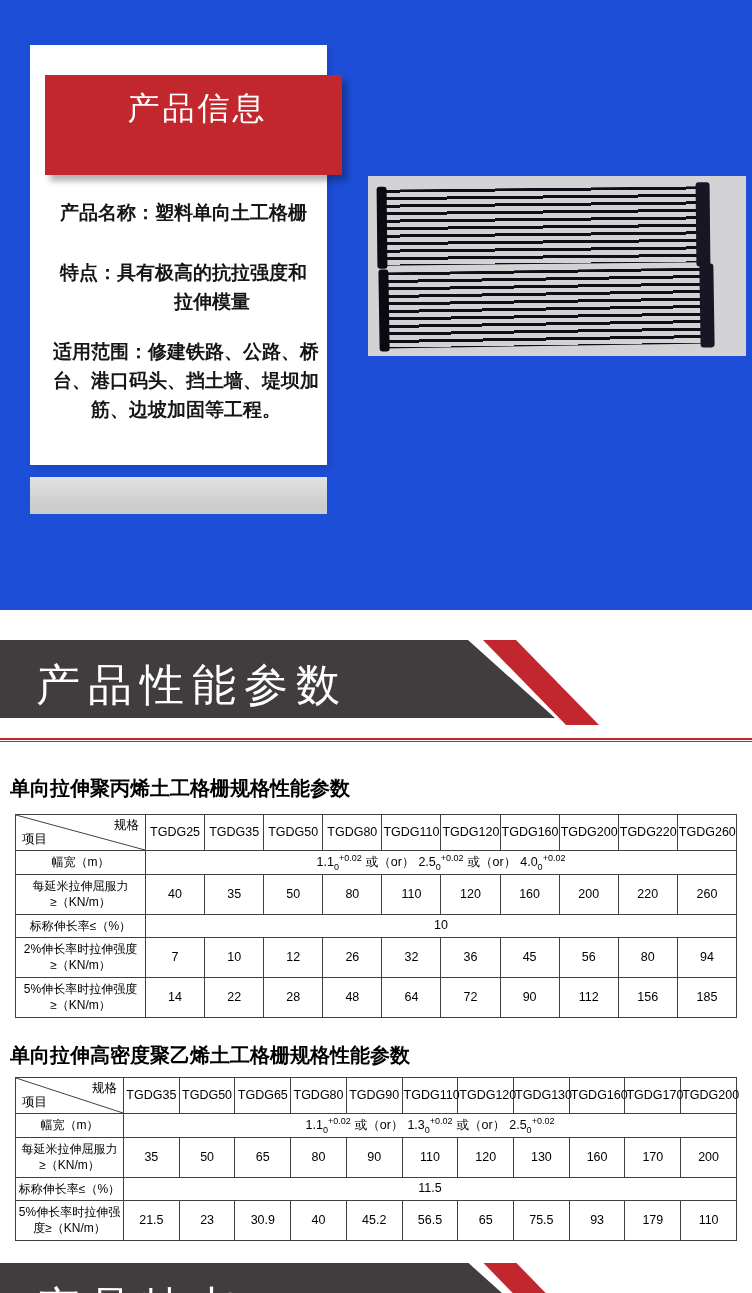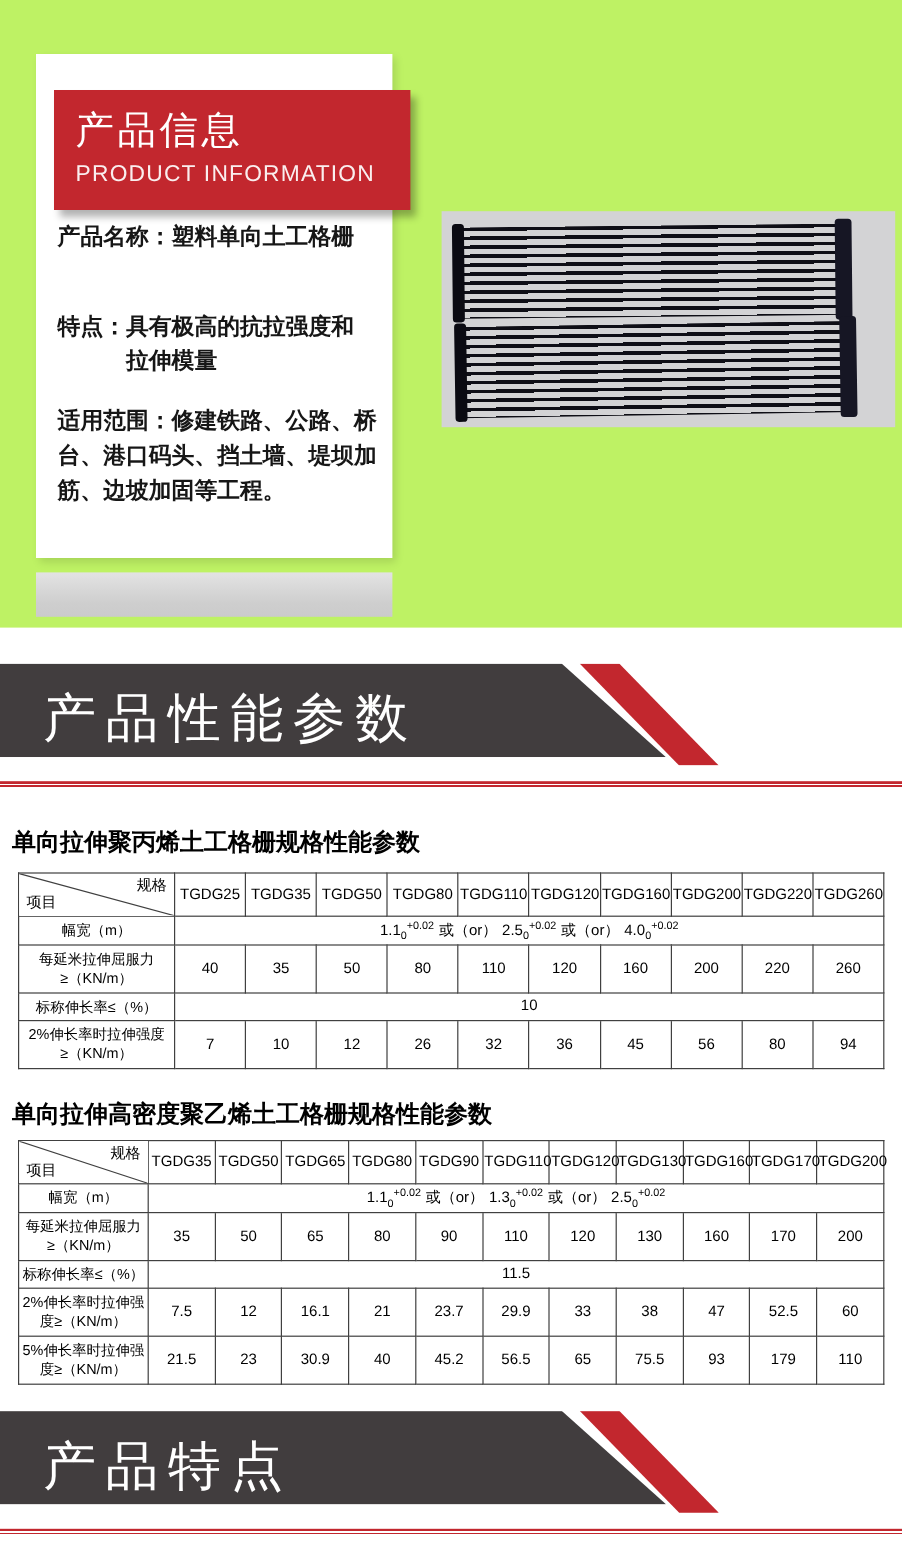--- a/index.html
+++ b/index.html
@@ -4,34 +4,34 @@
 <style>
   * { box-sizing: border-box; }
   html,body { margin:0; padding:0; }
   body {
     width:752px; height:1293px; background:#ffffff; overflow:hidden;
     font-family:"Liberation Sans","DejaVu Sans",sans-serif; color:#111;
     position:relative;
   }
 
   
-  .hero { position:relative; width:752px; height:523px; background:#bef264; }
+  .hero { position:relative; width:752px; height:610px; background:#1d4ed8;text-align:center; }
   .card {
     position:absolute; left:30px; top:45px; width:297px; height:420px;
     background:#ffffff; box-shadow:3px 3px 7px rgba(0,0,0,0.13);
   }
   .red-banner {
     position:absolute; left:15px; top:30px; width:297px; height:100px;
     background:#c2272e; color:#fff; padding:16px 10px 0 18px;
     box-shadow:5px 6px 6px rgba(0,0,0,0.30);
   }
   .red-banner .t1 { font-size:32px; letter-spacing:3px; font-weight:400; line-height:1.1; }
   .red-banner .t2 { font-size:19px; letter-spacing:1px; margin-top:9px; color:rgba(255,255,255,0.92); }
   .card-text { position:absolute; left:18px; right:8px; font-size:19px; font-weight:600; line-height:29px; color:#161616; }
-  .p-name  { top:138px; }
+  .p-name  { top:153px; }
   .p-feat  { top:213px; }
   .p-feat .indent { padding-left:57px; display:block; }
   .p-scope { top:292px; width:276px; }
   .reflection {
     position:absolute; left:30px; top:477px; width:297px; height:37px;
     background:linear-gradient(180deg,#e3e3e3 0%,#cecece 70%,#cbcbcb 100%);
   }
 
   
   .photo { position:absolute; left:368px; top:176px; width:378px; height:180px; background:#d3d3d5; }
@@ -89,21 +89,20 @@
   .wnum sub { font-size:9px; }
   .wnum sup { font-size:9px; }
 </style>
 </head>
 <body>
 
 <div class="hero">
   <div class="card">
     <div class="red-banner">
       <div class="t1">产品信息</div>
-      <div class="t2">PRODUCT INFORMATION</div>
     </div>
     <div class="card-text p-name">产品名称：塑料单向土工格栅</div>
     <div class="card-text p-scope">适用范围：修建铁路、公路、桥台、港口码头、挡土墙、堤坝加筋、边坡加固等工程。</div>
     <div class="card-text p-feat">
       <span>特点：具有极高的抗拉强度和</span>
       <span class="indent">拉伸模量</span>
     </div>
   </div>
   <div class="reflection"></div>
   <div class="photo">
@@ -169,20 +168,33 @@
           <td class="val">10</td>
           <td class="val">12</td>
           <td class="val">26</td>
           <td class="val">32</td>
           <td class="val">36</td>
           <td class="val">45</td>
           <td class="val">56</td>
           <td class="val">80</td>
           <td class="val">94</td>
         </tr>
+        <tr class="r-tall">
+          <td class="lab">5%伸长率时拉伸强度<br>≥（KN/m）</td>
+          <td class="val">14</td>
+          <td class="val">22</td>
+          <td class="val">28</td>
+          <td class="val">48</td>
+          <td class="val">64</td>
+          <td class="val">72</td>
+          <td class="val">90</td>
+          <td class="val">112</td>
+          <td class="val">156</td>
+          <td class="val">185</td>
+        </tr>
       </tbody>
     </table>
 
   <h3 class="tbl-caption cap-2">单向拉伸高密度聚乙烯土工格栅规格性能参数</h3>
   <table class="spec spec-1">
       <tbody>
         <tr class="r-head">
           <td class="diag">
             <svg class="diag-line" preserveAspectRatio="none" viewBox="0 0 100 100">
               <line x1="0" y1="0" x2="100" y2="100" stroke="#404040" stroke-width="1" vector-effect="non-scaling-stroke"></line>
@@ -218,34 +230,20 @@
           <td class="val">130</td>
           <td class="val">160</td>
           <td class="val">170</td>
           <td class="val">200</td>
         </tr>
         <tr class="r-short">
           <td class="lab">标称伸长率≤（%）</td>
           <td class="span-cell" colspan="11">11.5</td>
         </tr>
         <tr class="r-tall">
-          <td class="lab">2%伸长率时拉伸强<br>度≥（KN/m）</td>
-          <td class="val">7.5</td>
-          <td class="val">12</td>
-          <td class="val">16.1</td>
-          <td class="val">21</td>
-          <td class="val">23.7</td>
-          <td class="val">29.9</td>
-          <td class="val">33</td>
-          <td class="val">38</td>
-          <td class="val">47</td>
-          <td class="val">52.5</td>
-          <td class="val">60</td>
-        </tr>
-        <tr class="r-tall">
           <td class="lab">5%伸长率时拉伸强<br>度≥（KN/m）</td>
           <td class="val">21.5</td>
           <td class="val">23</td>
           <td class="val">30.9</td>
           <td class="val">40</td>
           <td class="val">45.2</td>
           <td class="val">56.5</td>
           <td class="val">65</td>
           <td class="val">75.5</td>
           <td class="val">93</td>

